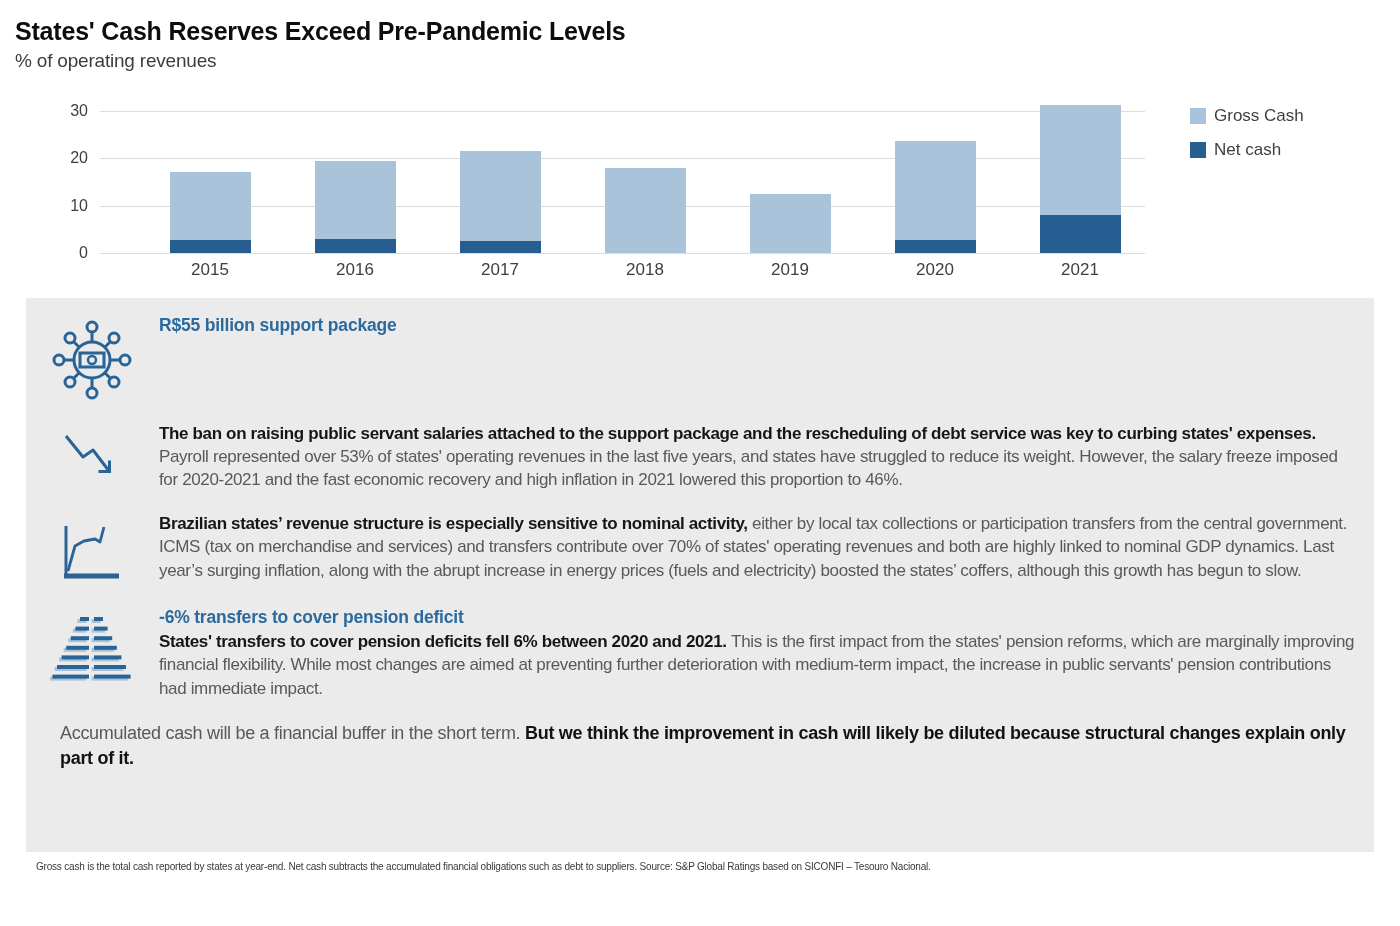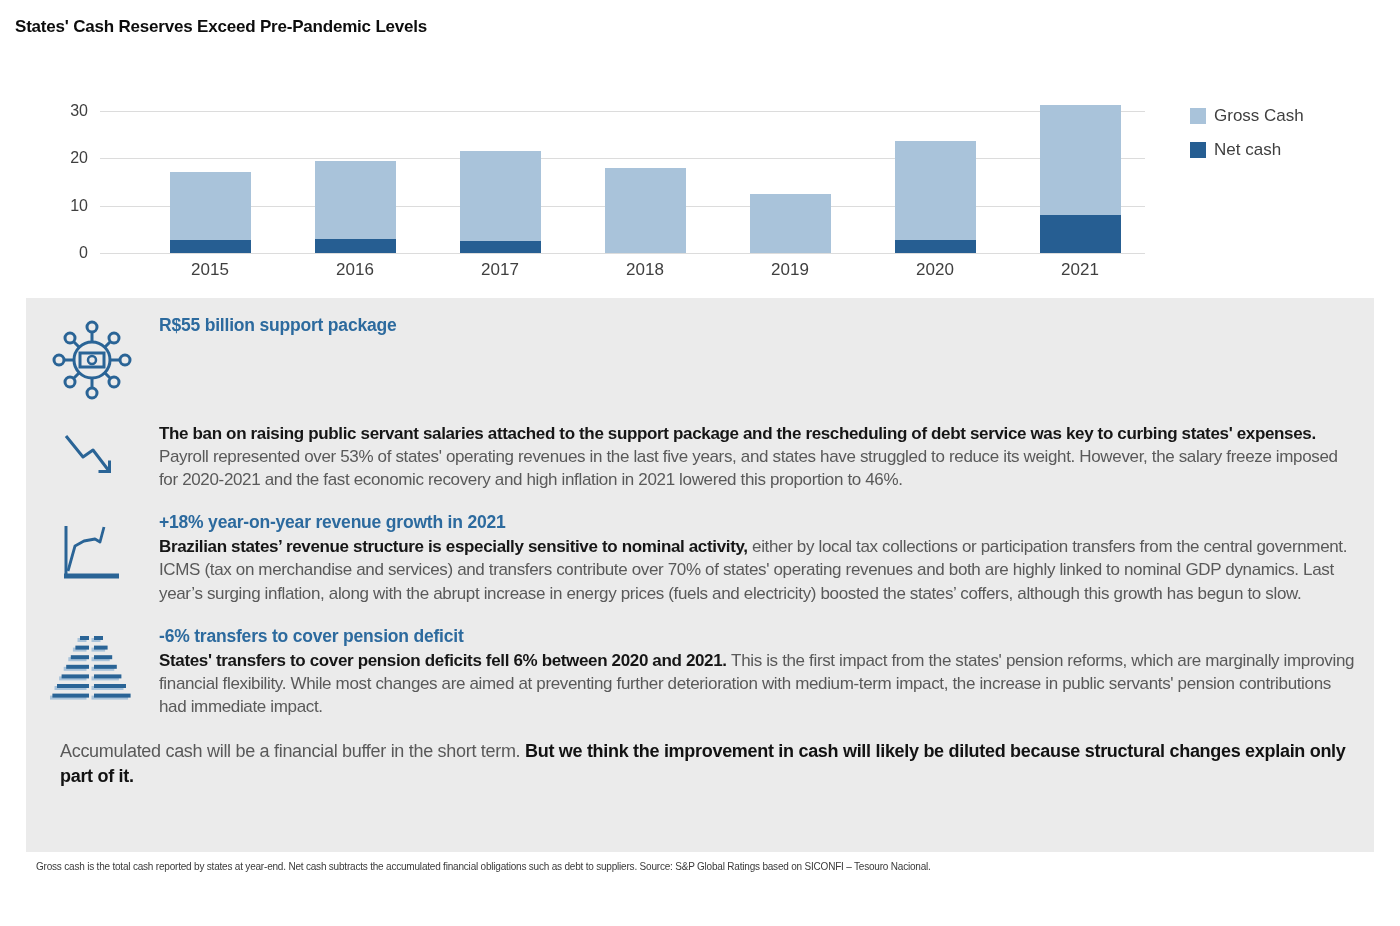--- a/index.html
+++ b/index.html
@@ -1,21 +1,21 @@
 <!DOCTYPE html>
 <html><head>
 <meta charset="utf-8">
 <style>
   html,body{margin:0;padding:0;background:#ffffff;}
   body{font-family:"Liberation Sans", sans-serif; color:#1a1a1a;}
   .page{position:relative;width:1400px;height:926px;background:#fff;overflow:hidden;}
 
   
   .hdr{position:absolute;left:15px;top:16px;}
-  .hdr h1{margin:0;font-size:17px;line-height:1.25;font-weight:700;color:#0d0d0d;letter-spacing:-0.2px;}
+  .hdr h1{margin:0;font-size:25px;line-height:1.25;font-weight:700;color:#0d0d0d;letter-spacing:-0.2px;}
   .hdr .sub{margin-top:3px;font-size:19px;color:#3d3d3d;letter-spacing:-0.2px;}
 
   
   .chart{position:absolute;left:0;top:0;width:1400px;height:298px;}
   .gridline{position:absolute;height:1px;background:#dcdcdc;}
   .ytick{position:absolute;width:40px;text-align:right;font-size:16px;color:#3f3f3f;transform:translateY(-9px);}
   .bar{position:absolute;}
   .xlab{position:absolute;width:100px;text-align:center;font-size:17px;color:#3f3f3f;}
   .legend{position:absolute;left:1190px;top:106px;}
   .legend .row{display:flex;align-items:center;margin-bottom:14px;}
@@ -39,20 +39,21 @@
 
   svg{display:block;}
 </style>
 </head>
 <body>
 
 <div class="page">
 
   <div class="hdr">
     <h1>States' Cash Reserves Exceed Pre-Pandemic Levels</h1>
+    <div class="sub">% of operating revenues</div>
   </div>
 
   <div class="chart" id="chart">
       <div class="gridline" style="left: 100px; top: 253px; width: 1045px;"></div>
       <div class="ytick" style="left: 48px; top: 253px;">0</div>
       <div class="gridline" style="left: 100px; top: 205.67px; width: 1045px;"></div>
       <div class="ytick" style="left: 48px; top: 205.67px;">10</div>
       <div class="gridline" style="left: 100px; top: 158.34px; width: 1045px;"></div>
       <div class="ytick" style="left: 48px; top: 158.34px;">20</div>
       <div class="gridline" style="left: 100px; top: 111.01px; width: 1045px;"></div>
@@ -138,21 +139,20 @@
 
   <div class="section">
     <div class="icon-cell">
             <svg width="70" height="70" viewBox="0 0 70 70" fill="none">
        <line x1="9" y1="10" x2="9" y2="60" stroke="#2a6496" stroke-width="3"></line>
        <line x1="7" y1="60" x2="62" y2="60" stroke="#2a6496" stroke-width="5"></line>
        <polyline points="11,55 18,30 27,25 38,23 43,26 47,11" stroke="#2a6496" stroke-width="2.8" stroke-linejoin="round"></polyline>
      </svg>
           </div>
     <div class="text-cell">
-      <p class="sec-h">+18% year-on-year revenue growth in 2021</p>
       <p class="sec-p"><b>Brazilian states’ revenue structure is especially sensitive to nominal activity, </b><span>either by local tax collections or participation transfers from the central government. ICMS (tax on merchandise and services) and transfers contribute over 70% of states' operating revenues and both are highly linked to nominal GDP dynamics. Last year’s surging inflation, along with the abrupt increase in energy prices (fuels and electricity) boosted the states’ coffers, although this growth has begun to slow.</span></p>
     </div>
   </div>
 
   <div class="section">
     <div class="icon-cell">
             <svg width="84" height="78" viewBox="0 0 84 78" fill="none">
        <g>
                 <rect x="27.5" y="8" width="9" height="4" fill="#a9c3da"></rect>
                   <rect x="41.5" y="8" width="9" height="4" fill="#a9c3da"></rect>

